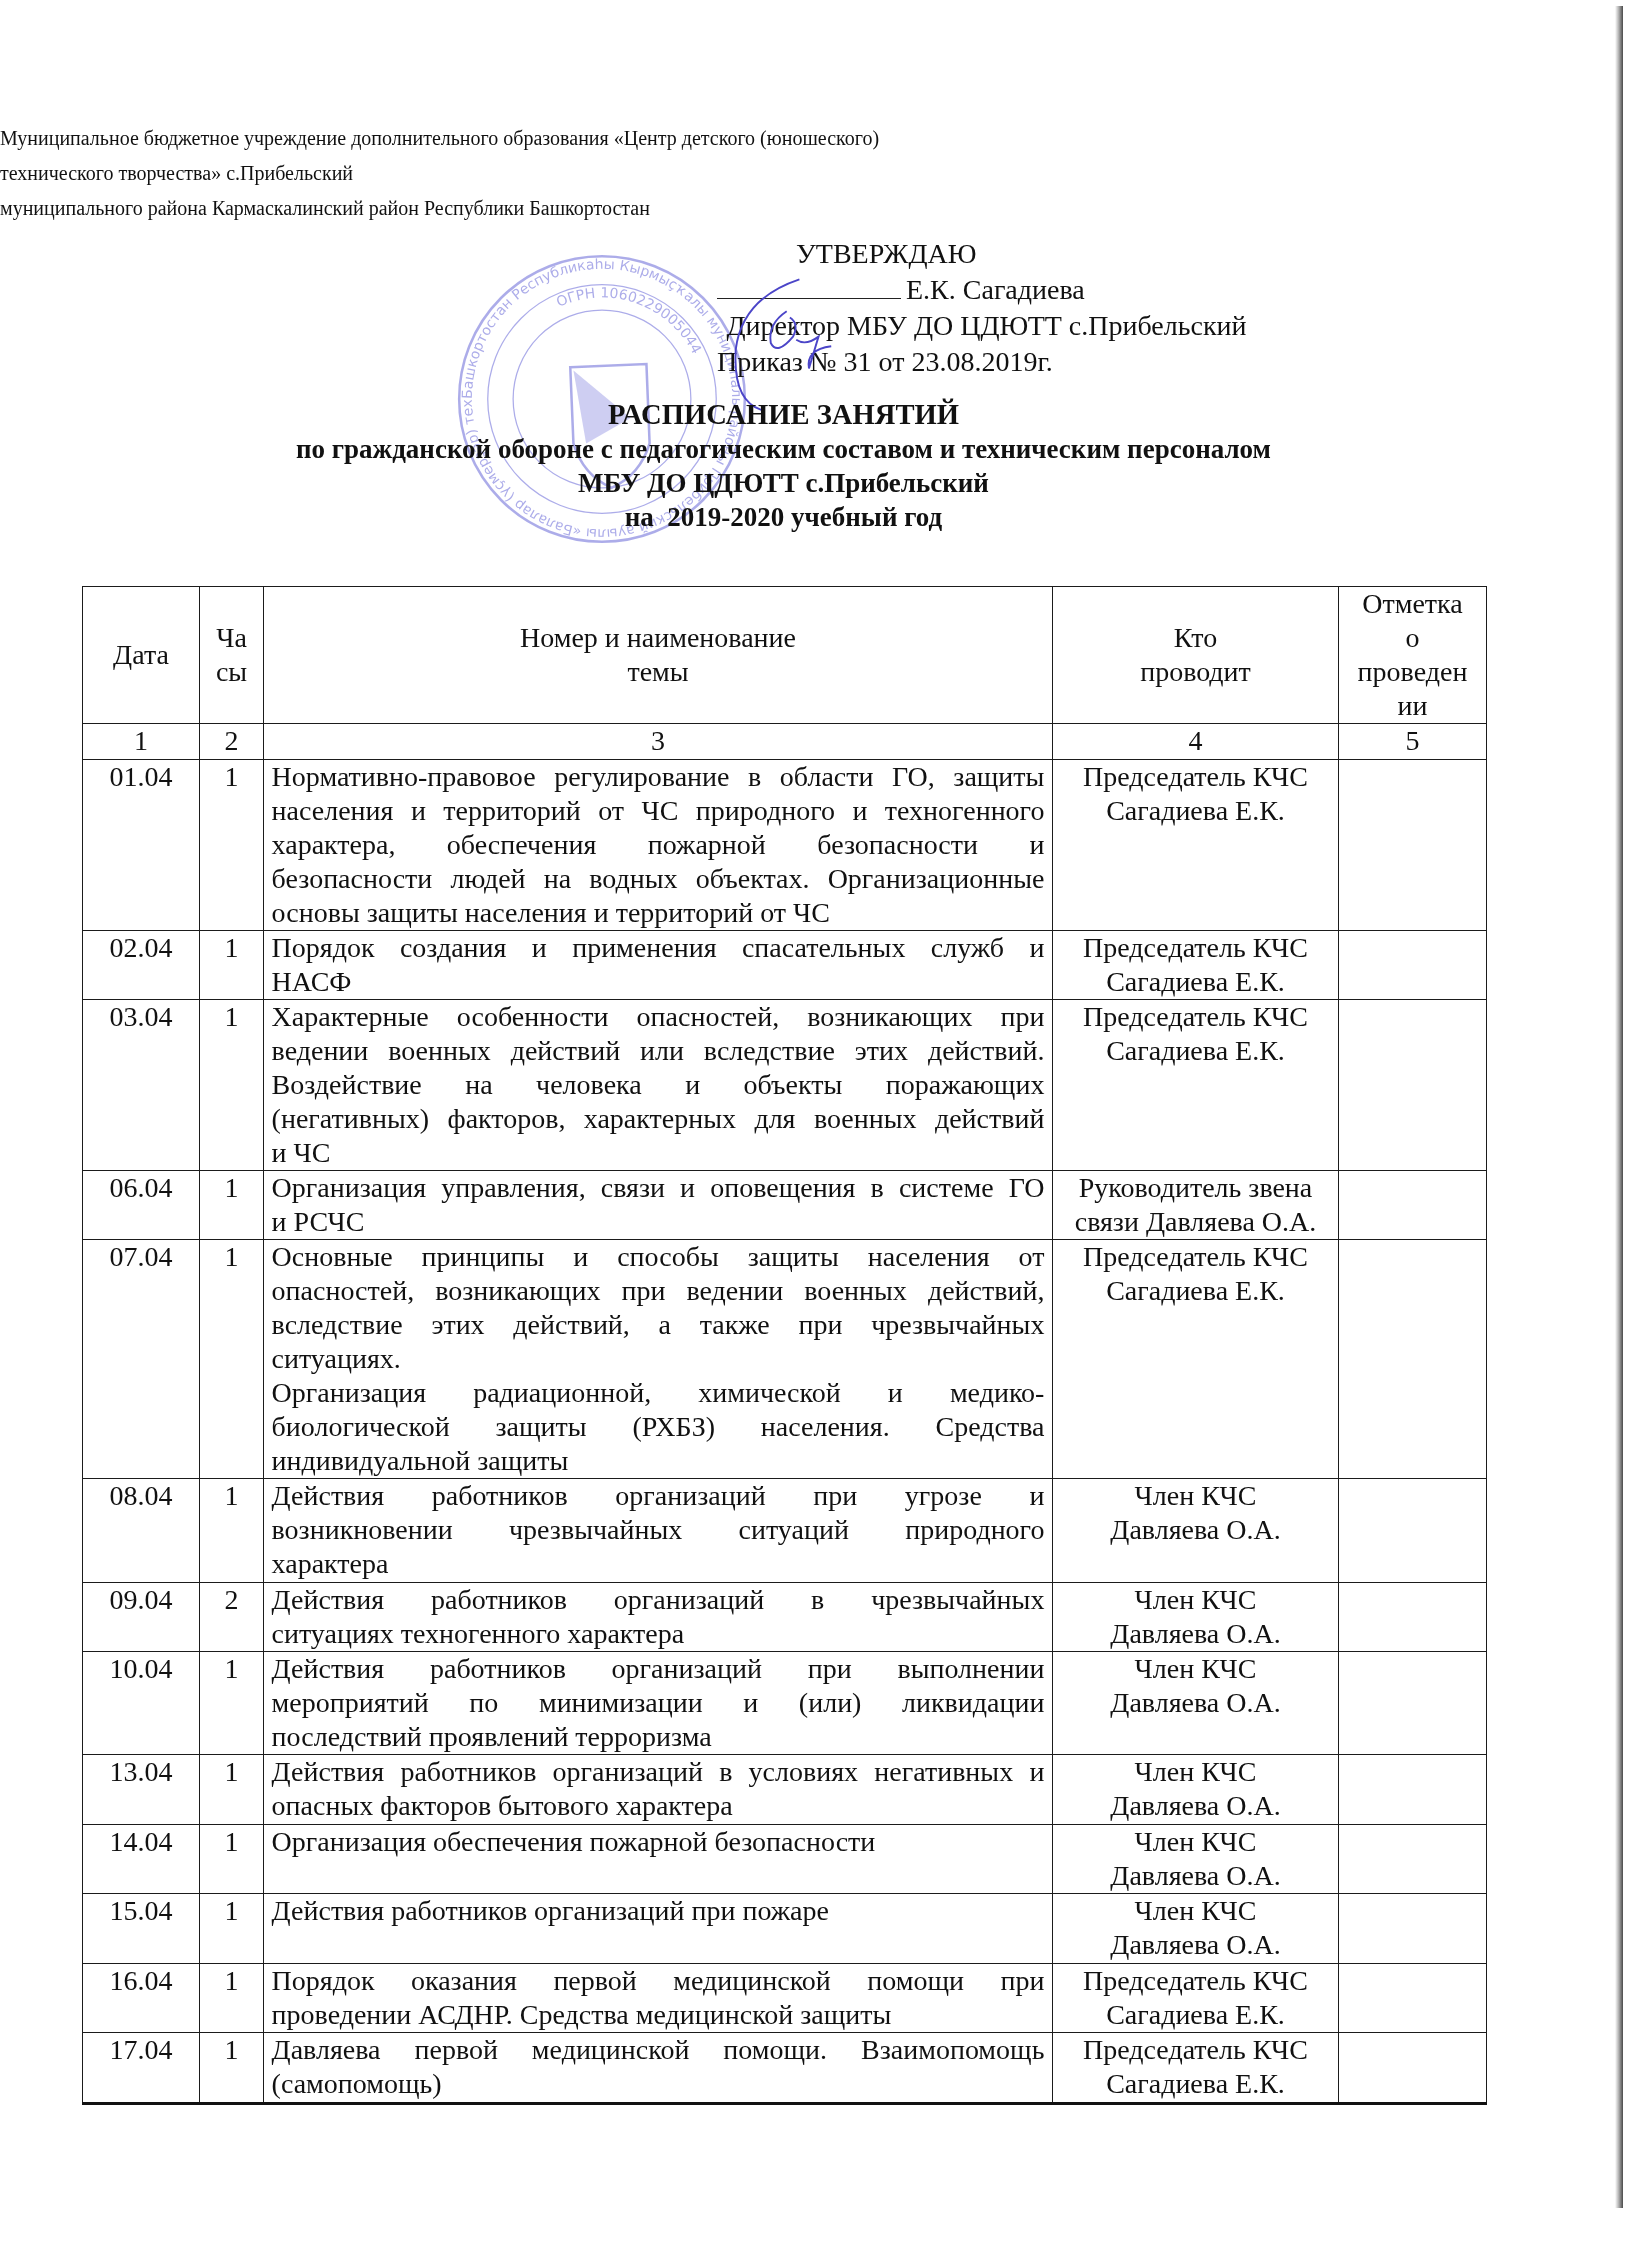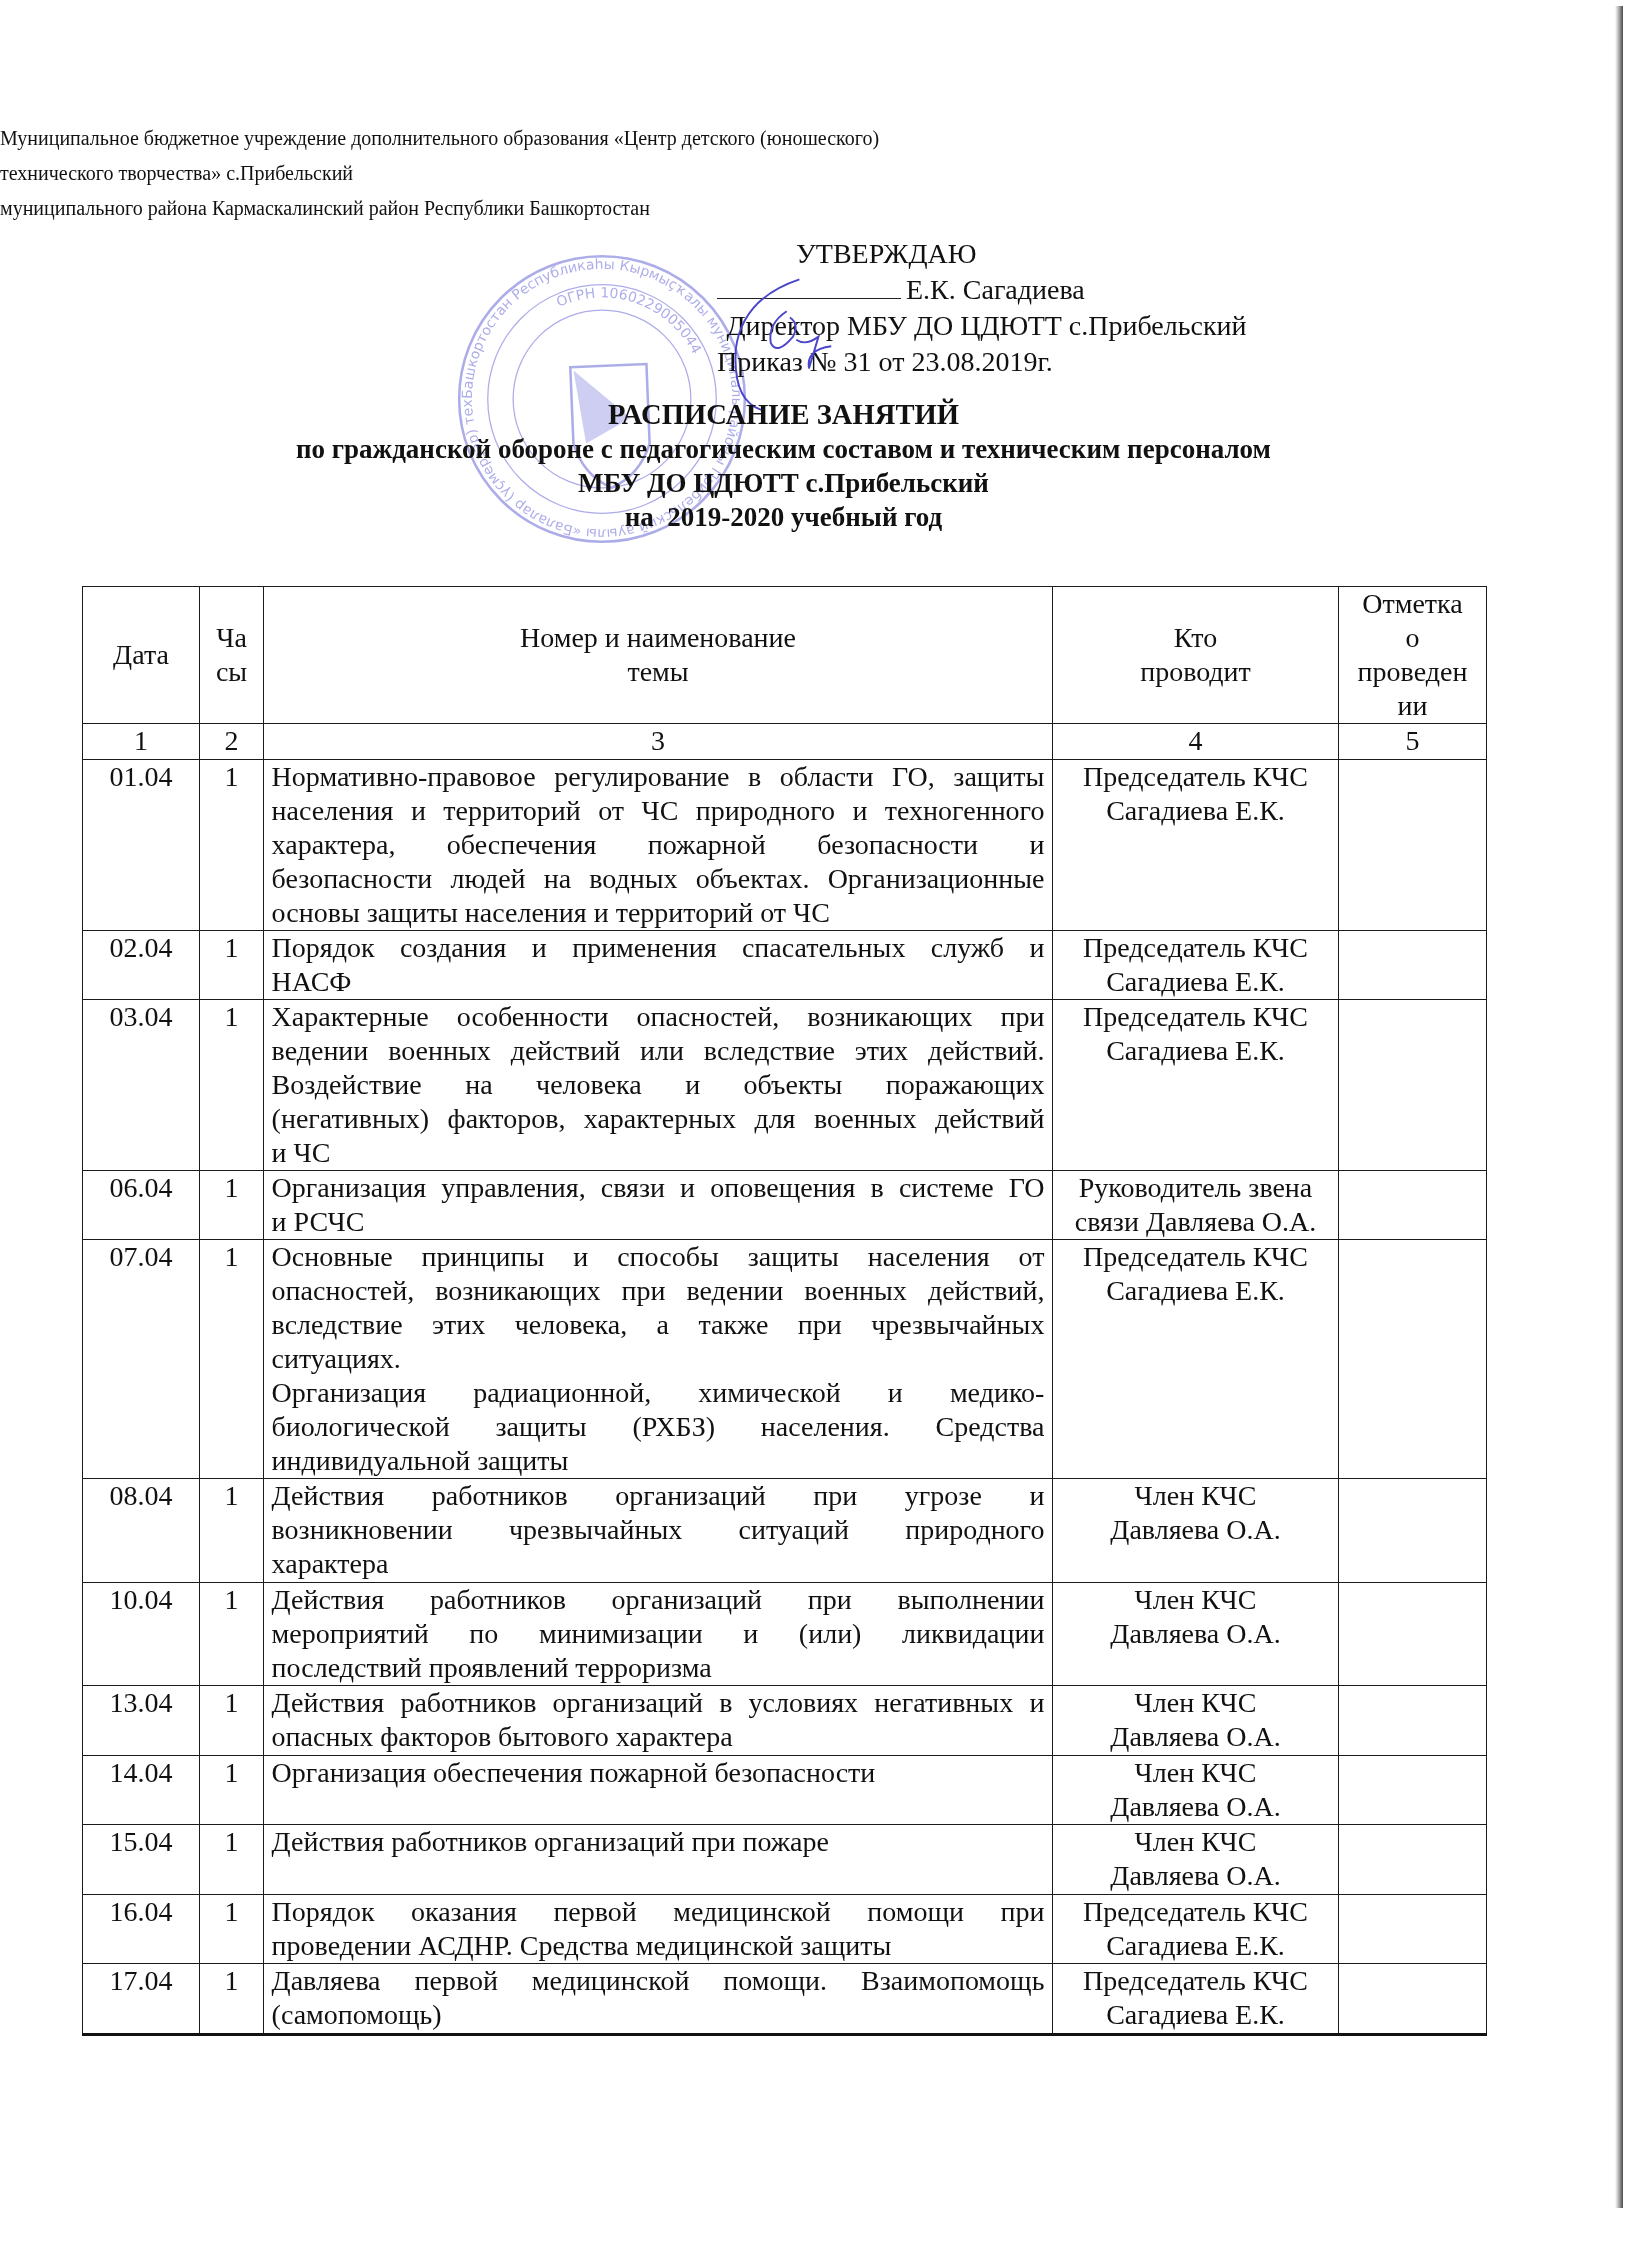--- a/index.html
+++ b/index.html
@@ -210,21 +210,21 @@
           <span class="who-line">связи Давляева О.А.</span>
         </td>
         <td class="c5"></td>
       </tr>
       <tr class="hrow" style="height: 235px;">
         <td class="c1">07.04</td>
         <td class="c2">1</td>
         <td class="c3">
           <span class="topic-line" style="white-space: normal;">Основные принципы и способы защиты населения от</span>
           <span class="topic-line" style="white-space: normal;">опасностей, возникающих при ведении военных действий,</span>
-          <span class="topic-line" style="white-space: normal;">вследствие этих человека, а также при чрезвычайных</span>
+          <span class="topic-line" style="white-space: normal;">вследствие этих действий, а также при чрезвычайных</span>
           <span class="topic-line end">ситуациях.</span>
           <span class="topic-line" style="white-space: normal;">Организация радиационной, химической и медико-</span>
           <span class="topic-line" style="white-space: normal;">биологической защиты (РХБЗ)  населения. Средства</span>
           <span class="topic-line end">индивидуальной защиты</span>
         </td>
         <td class="c4">
           <span class="who-line">Председатель КЧС</span>
           <span class="who-line">Сагадиева Е.К.</span>
         </td>
         <td class="c5"></td>
@@ -236,20 +236,33 @@
           <span class="topic-line" style="white-space: normal;">Действия работников организаций при угрозе и</span>
           <span class="topic-line" style="white-space: normal;">возникновении чрезвычайных ситуаций природного</span>
           <span class="topic-line end">характера</span>
         </td>
         <td class="c4">
           <span class="who-line">Член КЧС</span>
           <span class="who-line">Давляева О.А.</span>
         </td>
         <td class="c5"></td>
       </tr>
+      <tr class="hrow" style="height: 69px;">
+        <td class="c1">09.04</td>
+        <td class="c2">2</td>
+        <td class="c3">
+          <span class="topic-line" style="white-space: normal;">Действия работников организаций в чрезвычайных</span>
+          <span class="topic-line end">ситуациях техногенного характера</span>
+        </td>
+        <td class="c4">
+          <span class="who-line">Член КЧС</span>
+          <span class="who-line">Давляева О.А.</span>
+        </td>
+        <td class="c5"></td>
+      </tr>
       <tr class="hrow" style="height: 103px; margin-top: 25px;">
         <td class="c1">10.04</td>
         <td class="c2">1</td>
         <td class="c3">
           <span class="topic-line" style="white-space: normal;">Действия работников организаций при выполнении</span>
           <span class="topic-line" style="white-space: normal;">мероприятий по минимизации и (или) ликвидации</span>
           <span class="topic-line end">последствий проявлений терроризма</span>
         </td>
         <td class="c4">
           <span class="who-line">Член КЧС</span>

